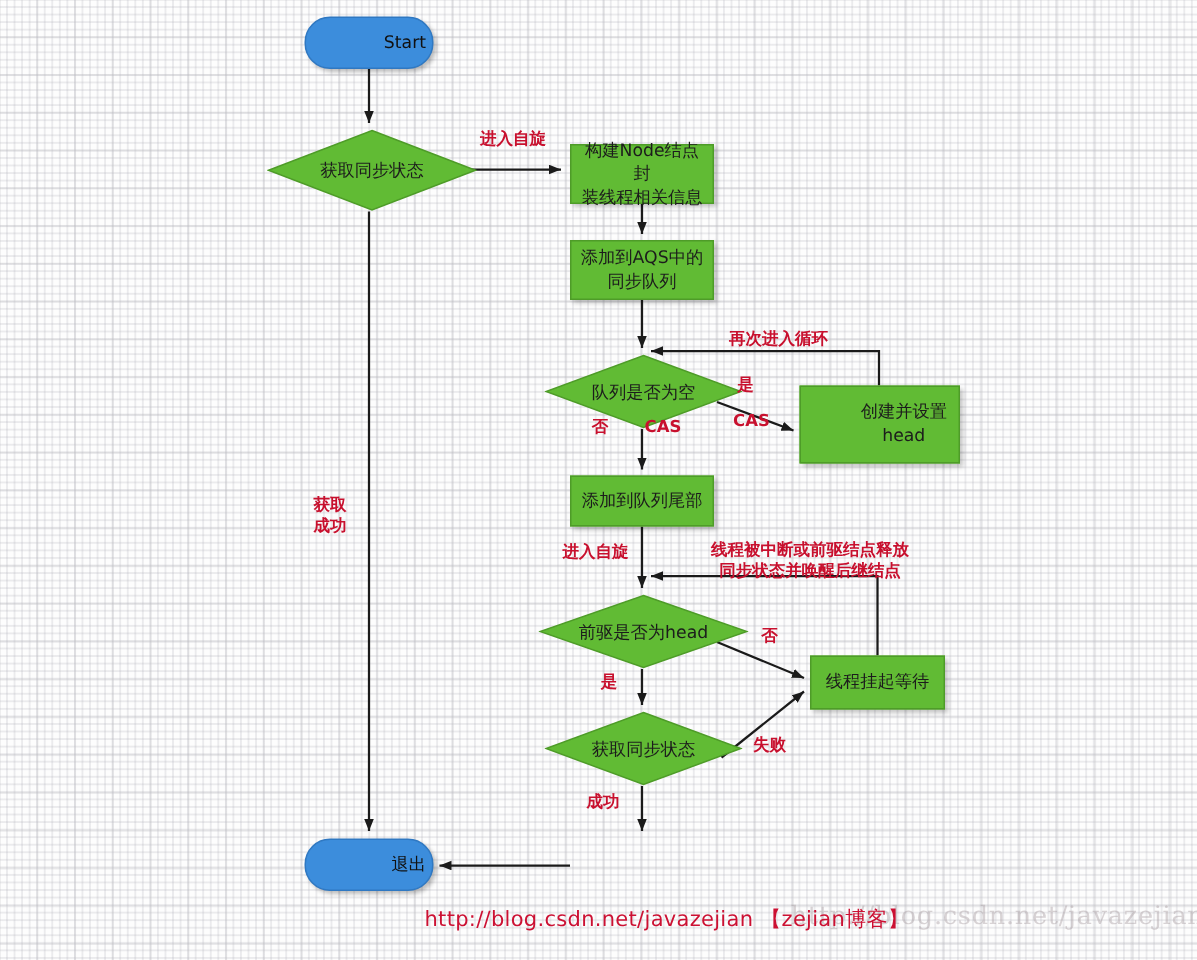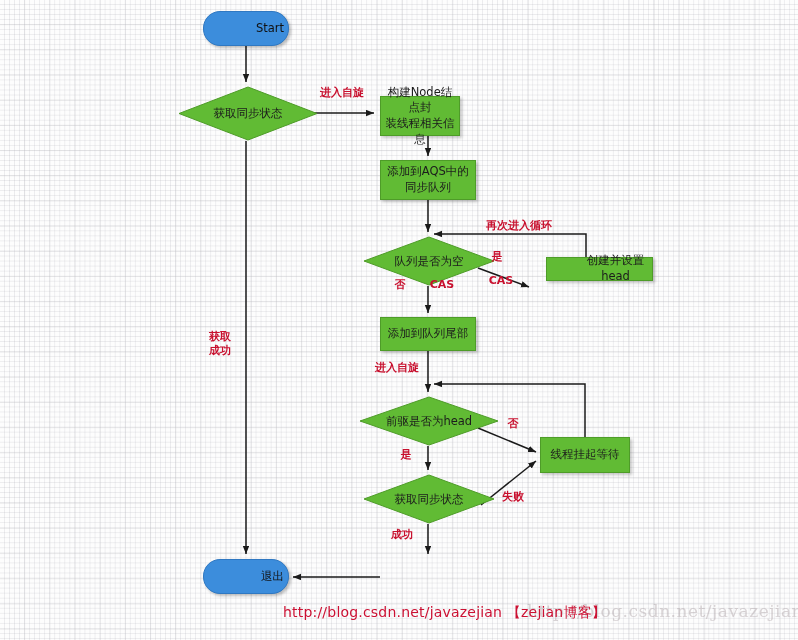--- a/index.html
+++ b/index.html
@@ -167,38 +167,38 @@
     <span class="label">Start</span>
   </div>
 
   <div class="diamond-wrap" style="left:178px; top:86px; width:140px; height:55px;">
     <svg class="diamond-shape" viewBox="0 0 140 55" preserveAspectRatio="none">
       <polygon points="70,1 139,27.5 70,54 1,27.5" fill="#61bb34" stroke="#4e9c28" stroke-width="1"></polygon>
     </svg>
     <div class="diamond-text">获取同步状态</div>
   </div>
 
-  <div class="node rect" style="left:380px; top:96px; width:80px; height:40px;">
+  <div class="node rect" style="left:380px; top:96px; width:96px; height:40px;">
     <span class="label">构建Node结点封
 装线程相关信息</span>
   </div>
 
   <div class="node rect" style="left:380px; top:160px; width:96px; height:40px;">
     <span class="label">添加到AQS中的
 同步队列</span>
   </div>
 
   <div class="diamond-wrap" style="left:363px; top:236px; width:132px; height:50px;">
     <svg class="diamond-shape" viewBox="0 0 132 50" preserveAspectRatio="none">
       <polygon points="66,1 131,25 66,49 1,25" fill="#61bb34" stroke="#4e9c28" stroke-width="1"></polygon>
     </svg>
     <div class="diamond-text">队列是否为空</div>
   </div>
 
-  <div class="node rect" style="left:546px; top:257px; width:107px; height:24px;padding-left:32px;">
+  <div class="node rect" style="left:533px; top:257px; width:107px; height:52px;padding-left:32px;">
     <span class="label">创建并设置head</span>
   </div>
 
   <div class="node rect" style="left:380px; top:317px; width:96px; height:34px;">
     <span class="label">添加到队列尾部</span>
   </div>
 
   <div class="diamond-wrap" style="left:359px; top:396px; width:140px; height:50px;">
     <svg class="diamond-shape" viewBox="0 0 140 50" preserveAspectRatio="none">
       <polygon points="70,1 139,25 70,49 1,25" fill="#61bb34" stroke="#4e9c28" stroke-width="1"></polygon>
@@ -232,20 +232,22 @@
   <div class="edge-label" style="left:487px; top:250px; width:20px;">是</div>
 
   <div class="edge-label" style="left:484px; top:274px; width:34px;">CAS</div>
 
   <div class="edge-label" style="left:390px; top:278px; width:20px;">否</div>
 
   <div class="edge-label" style="left:425px; top:278px; width:34px;">CAS</div>
 
   <div class="edge-label" style="left:365px; top:361px; width:64px;">进入自旋</div>
 
+  <div class="edge-label" style="left:450px; top:360px; width:180px;">线程被中断或前驱结点释放
+同步状态并唤醒后继结点</div>
 
   <div class="edge-label" style="left:503px; top:417px; width:20px;">否</div>
 
   <div class="edge-label" style="left:396px; top:448px; width:20px;">是</div>
 
   <div class="edge-label" style="left:496px; top:490px; width:34px;">失败</div>
 
   <div class="edge-label" style="left:385px; top:528px; width:34px;">成功</div>
 
   <div class="watermark">http://blog.csdn.net/javazejian</div>

